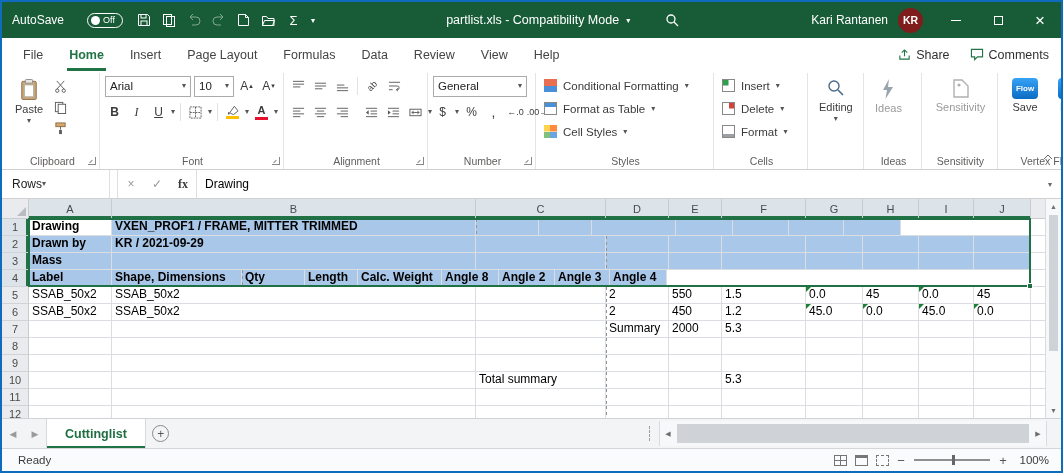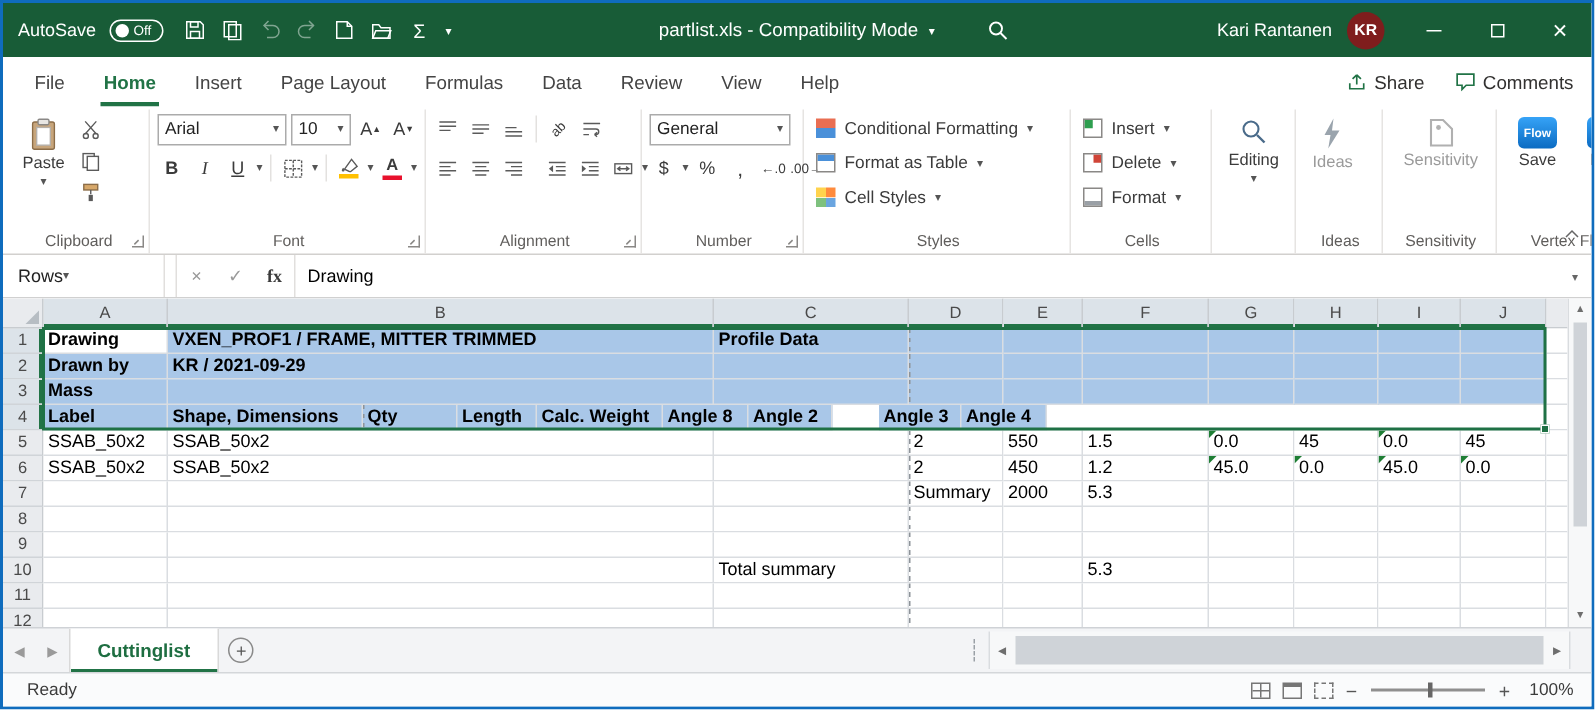--- a/index.html
+++ b/index.html
@@ -2,21 +2,21 @@
 <html><head>
 <meta charset="utf-8">
 <style>
   *{box-sizing:border-box;margin:0;padding:0}
   html,body{width:1063px;height:473px}
   body{font-family:"Liberation Sans",sans-serif;background:#fff}
   .window{width:1063px;height:473px;border:2px solid #0f6cbd;display:flex;flex-direction:column;background:#fff;overflow:hidden}
 
   
   .titlebar{height:36px;background:#185c37;color:#fff;display:flex;align-items:center;padding-left:10px;flex:none}
-  .autosave{display:flex;align-items:center;gap:9px;font-size:12px;margin-right:8px}
+  .autosave{display:flex;align-items:center;gap:23px;font-size:12px;margin-right:8px}
   .switch{width:36px;height:15px;border:1px solid #fff;border-radius:8px;display:flex;align-items:center;gap:3px;padding:0 3px}
   .knob{width:9px;height:9px;border-radius:50%;background:#fff;flex:none}
   .switch-state{font-size:9px;line-height:1}
   .qat{display:flex;align-items:center;margin-right:4px}
   .qbtn{width:25px;height:30px;display:flex;align-items:center;justify-content:center}
   .qbtn.dim{opacity:.45}
   .qchev{font-size:8px;width:14px}
   .tb-title{flex:1;display:flex;align-items:center;justify-content:center;gap:7px;font-size:12.5px;white-space:nowrap}
   .tb-title .chevw{font-size:8px}
   .tb-user{font-size:12px;margin:0 10px;white-space:nowrap}
@@ -575,21 +575,20 @@
           <div class="colhdr sel" style="width: 56px;">H</div>
           <div class="colhdr sel" style="width: 55px;">I</div>
           <div class="colhdr sel" style="width: 57px;">J</div>
           <div class="colhdr fillh"></div>
         </div>
       <div>
           <div class="grow">
             <div class="rowhdr sel">1</div>
             <div class="gcell selcell activecell boldc" style="width: 83px;"><span>Drawing</span></div>
             <div class="gcell selcell boldc" style="width: 364px;"><span>VXEN_PROF1 / FRAME, MITTER TRIMMED</span></div>
-            <div class="gcell selcell boldc" style="width: 130px;"><span>Profile Data</span></div>
             <div class="gcell pbreak selcell" style="width: 63px;"></div>
             <div class="gcell selcell" style="width: 53px;"></div>
             <div class="gcell selcell" style="width: 84px;"></div>
             <div class="gcell selcell" style="width: 57px;"></div>
             <div class="gcell selcell" style="width: 56px;"></div>
             <div class="gcell selcell" style="width: 55px;"></div>
             <div class="gcell selcell" style="width: 57px;"></div>
             <div class="gcell rfill"></div>
           </div>
           <div class="grow">
@@ -622,21 +621,21 @@
           </div>
           <div class="grow">
             <div class="rowhdr sel">4</div>
             <div class="gcell selcell boldc" style="width: 83px;"><span>Label</span></div>
             <div class="gcell selcell boldc" style="width: 130px;"><span>Shape, Dimensions</span></div>
             <div class="gcell pbreak selcell boldc" style="width: 63px;"><span>Qty</span></div>
             <div class="gcell selcell boldc" style="width: 53px;"><span>Length</span></div>
             <div class="gcell selcell boldc" style="width: 84px;"><span>Calc. Weight</span></div>
             <div class="gcell selcell boldc" style="width: 57px;"><span>Angle 8</span></div>
             <div class="gcell selcell boldc" style="width: 56px;"><span>Angle 2</span></div>
-            <div class="gcell selcell boldc" style="width: 55px; margin-left: 31px;"><span>Angle 3</span></div>
+            <div class="gcell selcell boldc" style="width: 55px;"><span>Angle 3</span></div>
             <div class="gcell selcell boldc" style="width: 57px;"><span>Angle 4</span></div>
             <div class="gcell rfill"></div>
           </div>
           <div class="grow">
             <div class="rowhdr">5</div>
             <div class="gcell" style="width: 83px;"><span>SSAB_50x2</span></div>
             <div class="gcell" style="width: 364px;"><span>SSAB_50x2</span></div>
             <div class="gcell" style="width: 130px;"></div>
             <div class="gcell pbreak" style="width: 63px;"><span>2</span></div>
             <div class="gcell" style="width: 53px;"><span>550</span></div>

